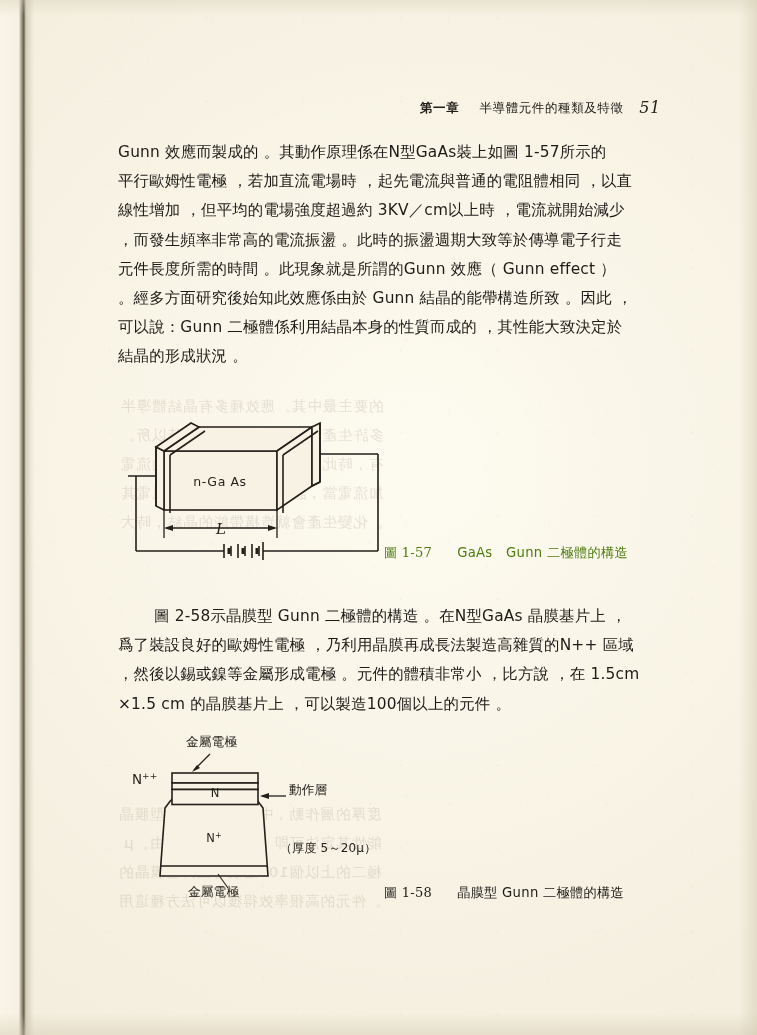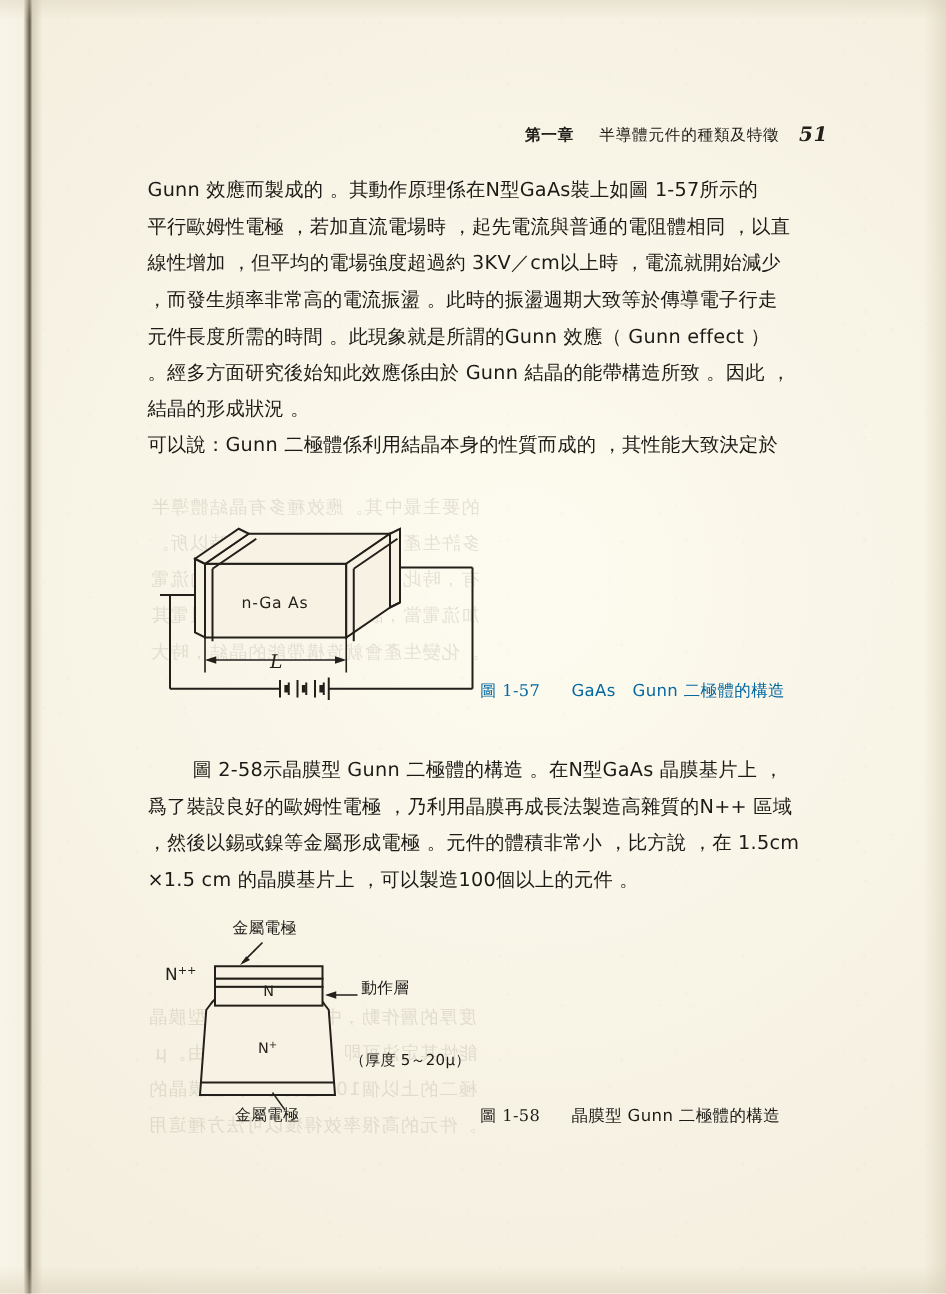--- a/index.html
+++ b/index.html
@@ -82,21 +82,21 @@
     color: #23201b;
     font-size: 12.5px;
     letter-spacing: 0.6px;
     white-space: nowrap;
   }
   .running-head .chap { font-weight: 600; }
   .running-head .gap-s { display: inline-block; width: 11px; }
   .running-head .pageno {
     font-family: "DejaVu Serif", serif;
     font-style: italic;
-    font-weight: 700;
+    font-weight: 400;
     font-size: 16px;
     margin-left: 11px;
     vertical-align: -1px;
   }
 
   
   .body-text {
     position: absolute;
     color: #1d1b17;
     font-size: 15.4px;
@@ -116,21 +116,21 @@
     position: absolute;
     left: 128px;
     top: 414px;
     width: 300px;
     height: 160px;
   }
   #fig157-caption {
     position: absolute;
     left: 384px;
     top: 544px;
-    color: #0369a1;
+    color: #4d7c0f;
     font-size: 13.2px;
     white-space: nowrap;
     letter-spacing: 0.3px;
   }
   #fig157-caption .num {
     font-family: "DejaVu Serif", serif;
     font-size: 13px;
   }
 
   
@@ -211,22 +211,22 @@
     <span class="pageno">51</span>
   </div>
 
   <div class="body-text" id="para1">
     <span class="ln">Gunn 效應而製成的 。其動作原理係在N型GaAs裝上如圖 1-57所示的</span>
     <span class="ln">平行歐姆性電極 ，若加直流電場時 ，起先電流與普通的電阻體相同 ，以直</span>
     <span class="ln">線性增加 ，但平均的電場強度超過約 3KV／cm以上時 ，電流就開始減少</span>
     <span class="ln">，而發生頻率非常高的電流振盪 。此時的振盪週期大致等於傳導電子行走</span>
     <span class="ln">元件長度所需的時間 。此現象就是所謂的Gunn 效應（ Gunn  effect  ）</span>
     <span class="ln">。經多方面研究後始知此效應係由於 Gunn 結晶的能帶構造所致 。因此 ，</span>
+    <span class="ln">可以說：Gunn 二極體係利用結晶本身的性質而成的 ，其性能大致決定於</span>
     <span class="ln">結晶的形成狀況 。</span>
-    <span class="ln">可以說：Gunn 二極體係利用結晶本身的性質而成的 ，其性能大致決定於</span>
   </div>
 
   <div id="fig157">
     <svg width="300" height="160" viewBox="0 0 300 160">
       <g fill="none" stroke="#231f1a" stroke-width="1.6" stroke-linejoin="miter" stroke-linecap="butt">
 
         <rect x="36" y="37" width="113" height="59" fill="#f7f2e4"></rect>
 
         <polygon points="36,37 71,13 184,13 149,37" fill="#f7f2e4"></polygon>
 

